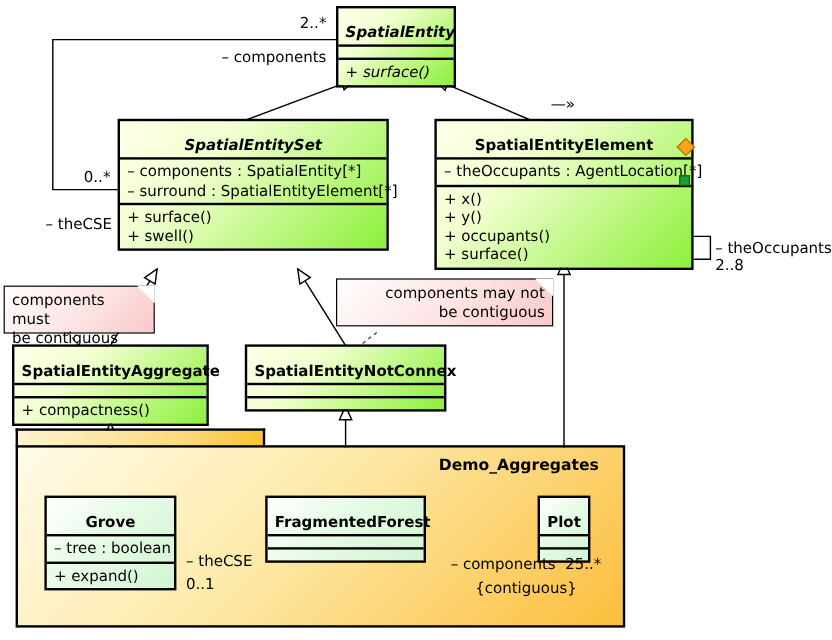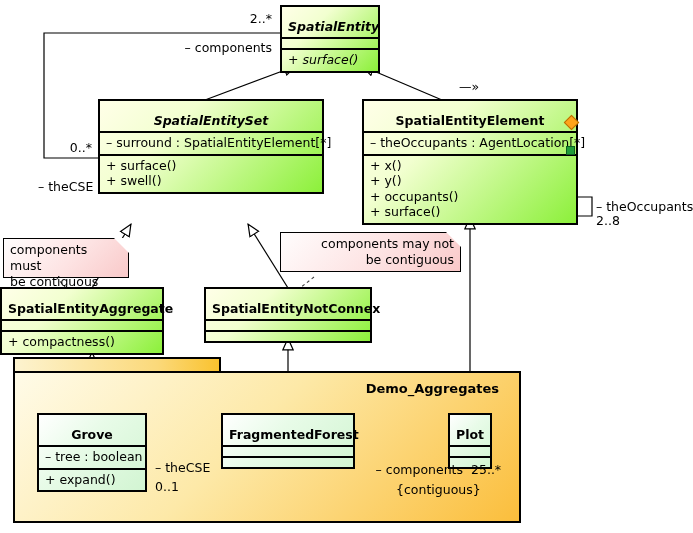--- a/index.html
+++ b/index.html
@@ -100,20 +100,21 @@
     <div class="hdr ital">SpatialEntity</div>
     <div class="cmp empty"></div>
     <div class="cmp">
       <div class="row" style="font-style:italic;">+ surface()</div>
     </div>
   </div>
 
   <div class="uclass node" id="c-spatialentityset" style="left:98px;top:99px;width:226px;">
     <div class="hdr ital">SpatialEntitySet</div>
     <div class="cmp">
+      <div class="row">– components : SpatialEntity[*]</div>
       <div class="row">– surround : SpatialEntityElement[*]</div>
     </div>
     <div class="cmp">
       <div class="row">+ surface()</div>
       <div class="row">+ swell()</div>
     </div>
   </div>
 
   <div class="lbl" style="left:459px;top:80px;">—»</div>
 
@@ -125,21 +126,21 @@
     <div class="cmp">
       <div class="row">+ x()</div>
       <div class="row">+ y()</div>
       <div class="row">+ occupants()</div>
       <div class="row">+ surface()</div>
     </div>
   </div>
   <div class="handle di" style="left:566px;top:117px;"></div>
   <div class="handle sq" style="left:566px;top:146px;"></div>
 
-  <div class="uclass node" id="c-aggregate" style="left:0;top:287px;width:164px;">
+  <div class="uclass node" id="c-aggregate" style="left:10px;top:287px;width:164px;">
     <div class="hdr">SpatialEntityAggregate</div>
     <div class="cmp empty"></div>
     <div class="cmp">
       <div class="row">+ compactness()</div>
     </div>
   </div>
 
   <div class="uclass node" id="c-notconnex" style="left:204px;top:287px;width:168px;">
     <div class="hdr">SpatialEntityNotConnex</div>
     <div class="cmp empty"></div>

